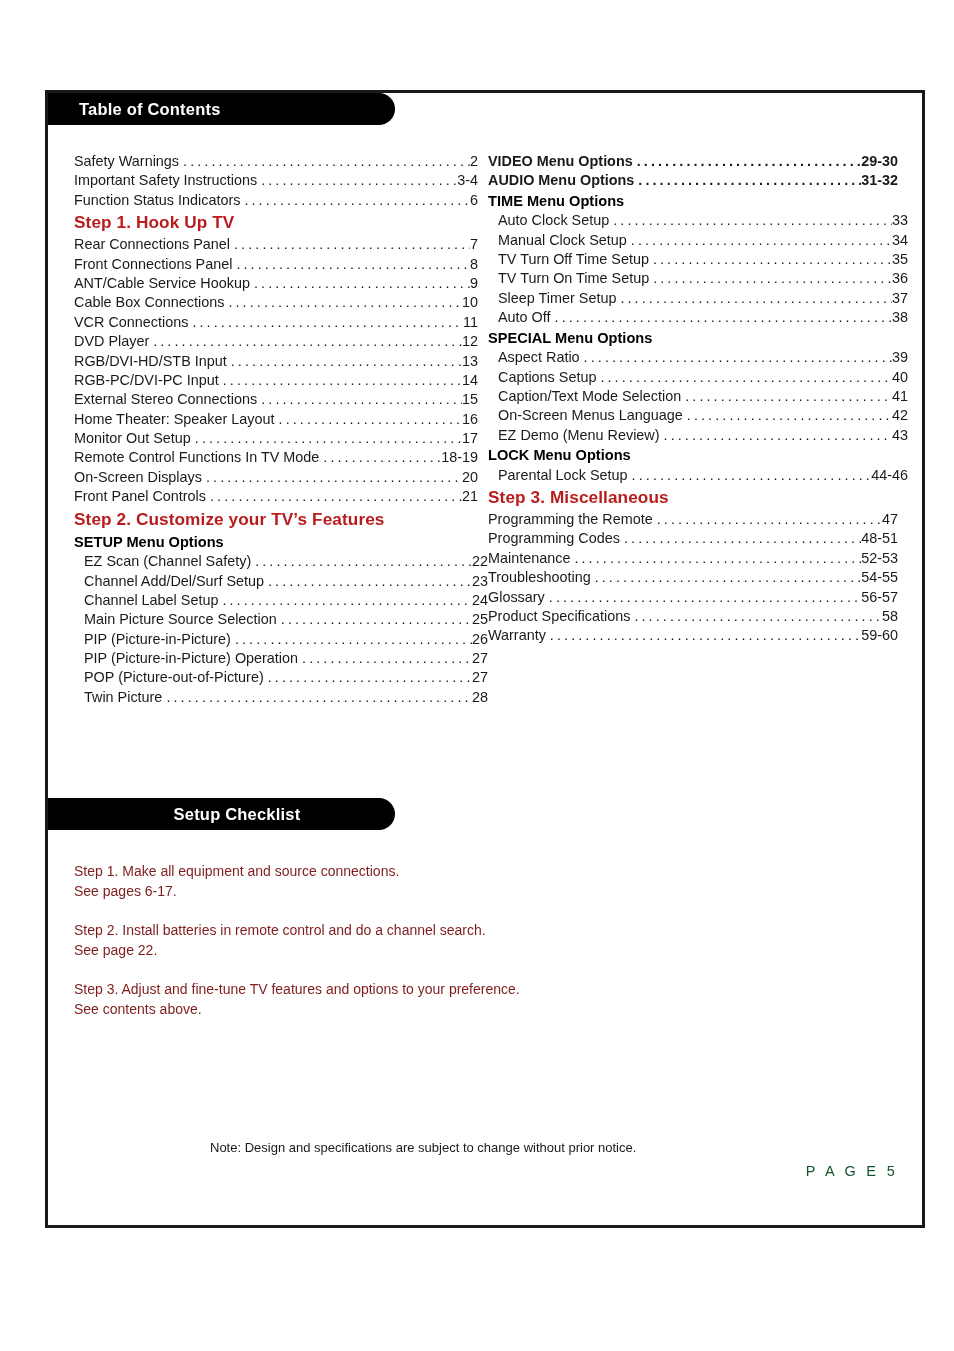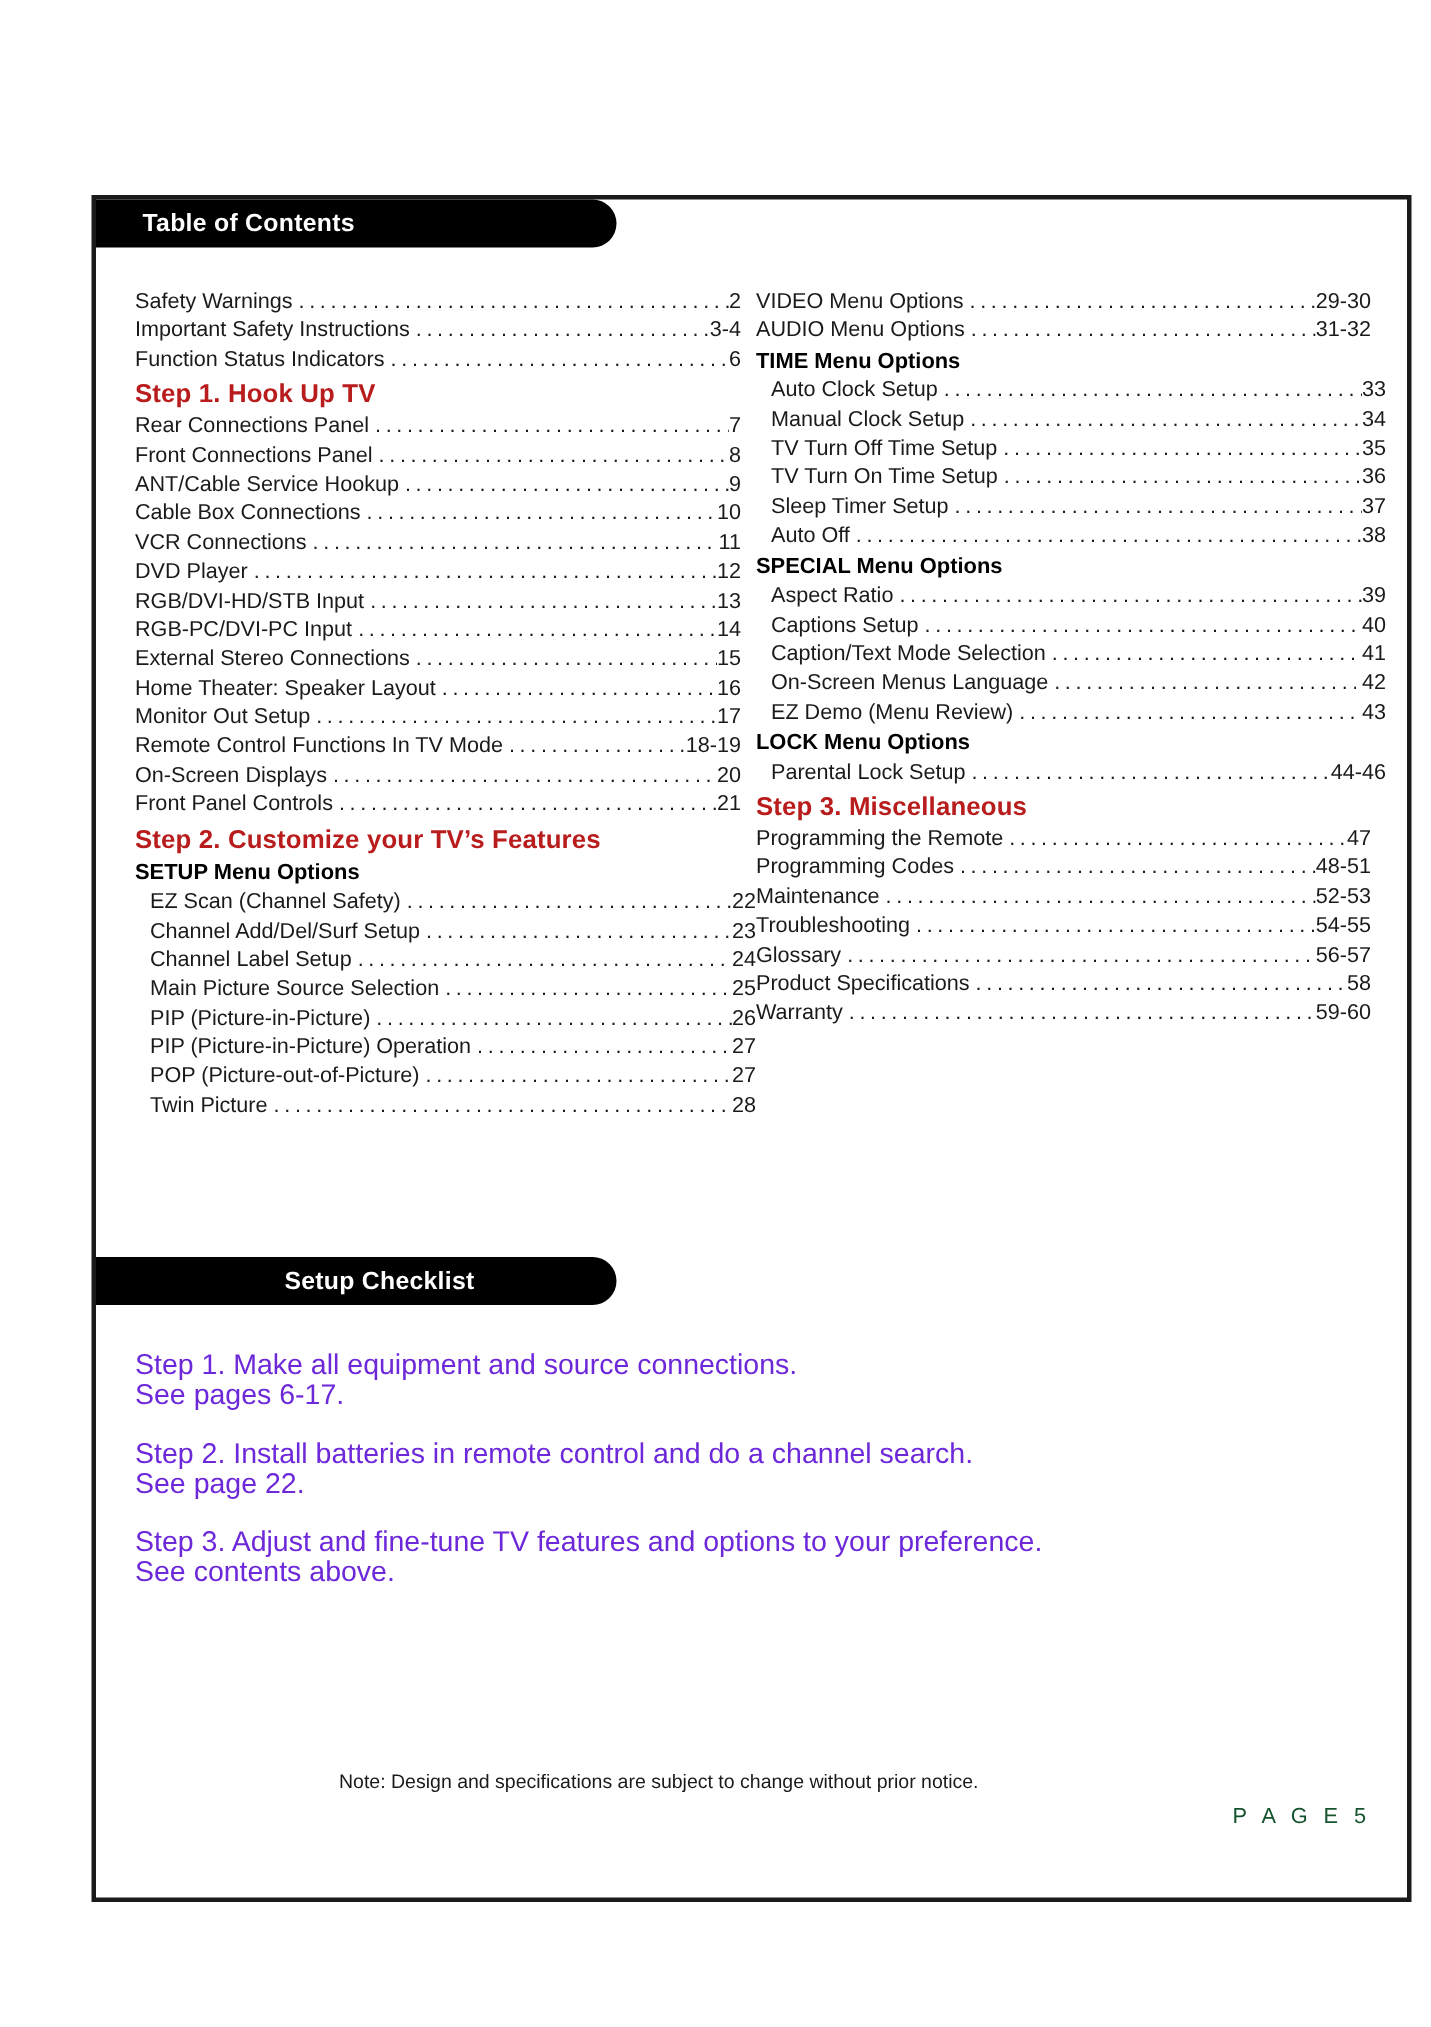--- a/index.html
+++ b/index.html
@@ -13,28 +13,27 @@
     height: 1351px;
     font-family: "Liberation Sans", "DejaVu Sans", sans-serif;
     color: #000000;
     overflow: hidden;
     position: relative;
   }
 
   
   .page-frame {
     position: absolute;
-    left: 61px;
+    left: 45px;
     top: 90px;
     width: 880px;
     height: 1138px;
     box-sizing: border-box;
     border: 3px solid #1a1a1a;
     background: #ffffff;
-    margin-top: 40px;
   }
 
   
   .section-bar {
     position: absolute;
     left: 0px;
     height: 32px;
     background: #000000;
     border-top-right-radius: 17px;
     border-bottom-right-radius: 17px;
@@ -94,21 +93,21 @@
   }
   .toc-entry .e-page {
     flex: 0 0 auto;
     text-align: right;
     padding-left: 0px;
   }
 
   
   .toc-entry.lvl-sub   { padding-left: 10px; }
   .toc-entry.lvl-sub   .e-dots { }
-  .toc-entry.bold-row  { font-weight: normal; }
+  .toc-entry.bold-row  { font-weight: bold; }
   .toc-entry.bold-row .e-dots { letter-spacing: 3.1px; }
 
   
   .toc-head-major {
     font-size: 17.2px;
     font-weight: bold;
     line-height: 25px;
     height: 25px;
     color: #b91c1c;
     white-space: nowrap;
@@ -125,23 +124,23 @@
 
   
   .toc-entry.space-page .e-page { padding-left: 4px; }
 
   
   .checklist-body {
     position: absolute;
     left: 26px;
     top: 768px;
     width: 700px;
-    font-size: 19px;
+    font-size: 14px;
     line-height: 20px;
-    color: #6d28d9;
+    color: #7f1d1d;
   }
   .checklist-step { margin-bottom: 19px; }
   .checklist-step .cl-line { white-space: nowrap; }
 
   
   .footer-note {
     position: absolute;
     left: 162px;
     top: 1046px;
     font-size: 13px;

